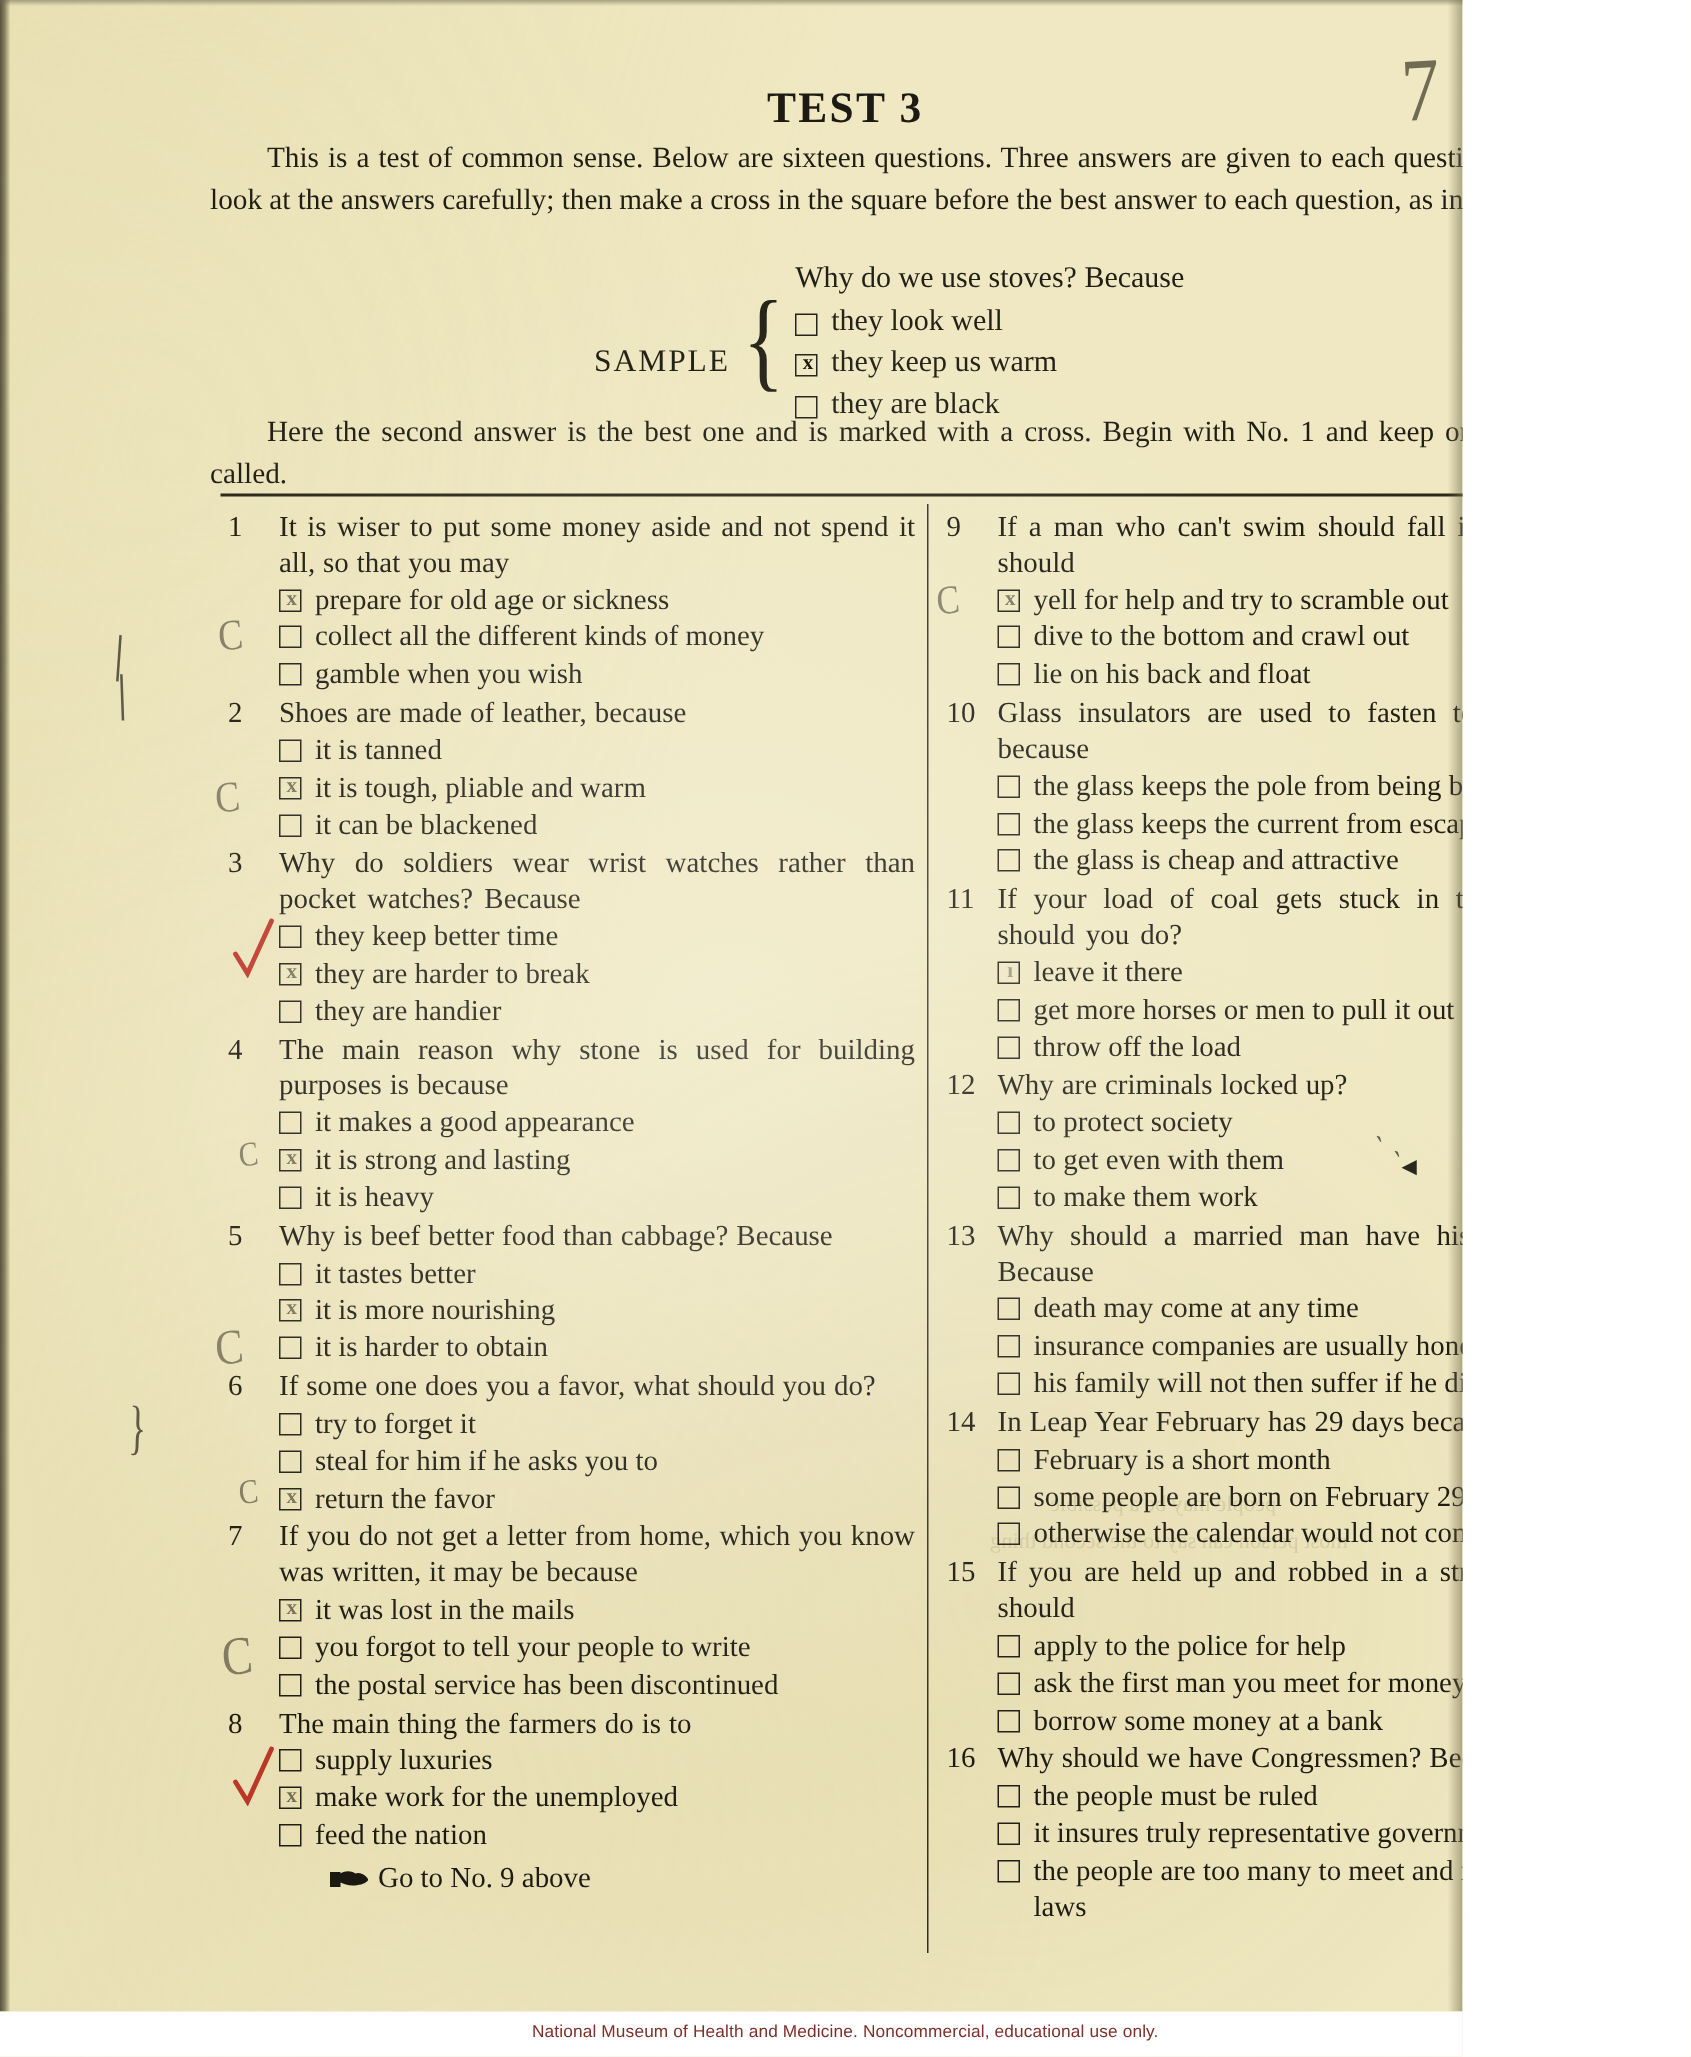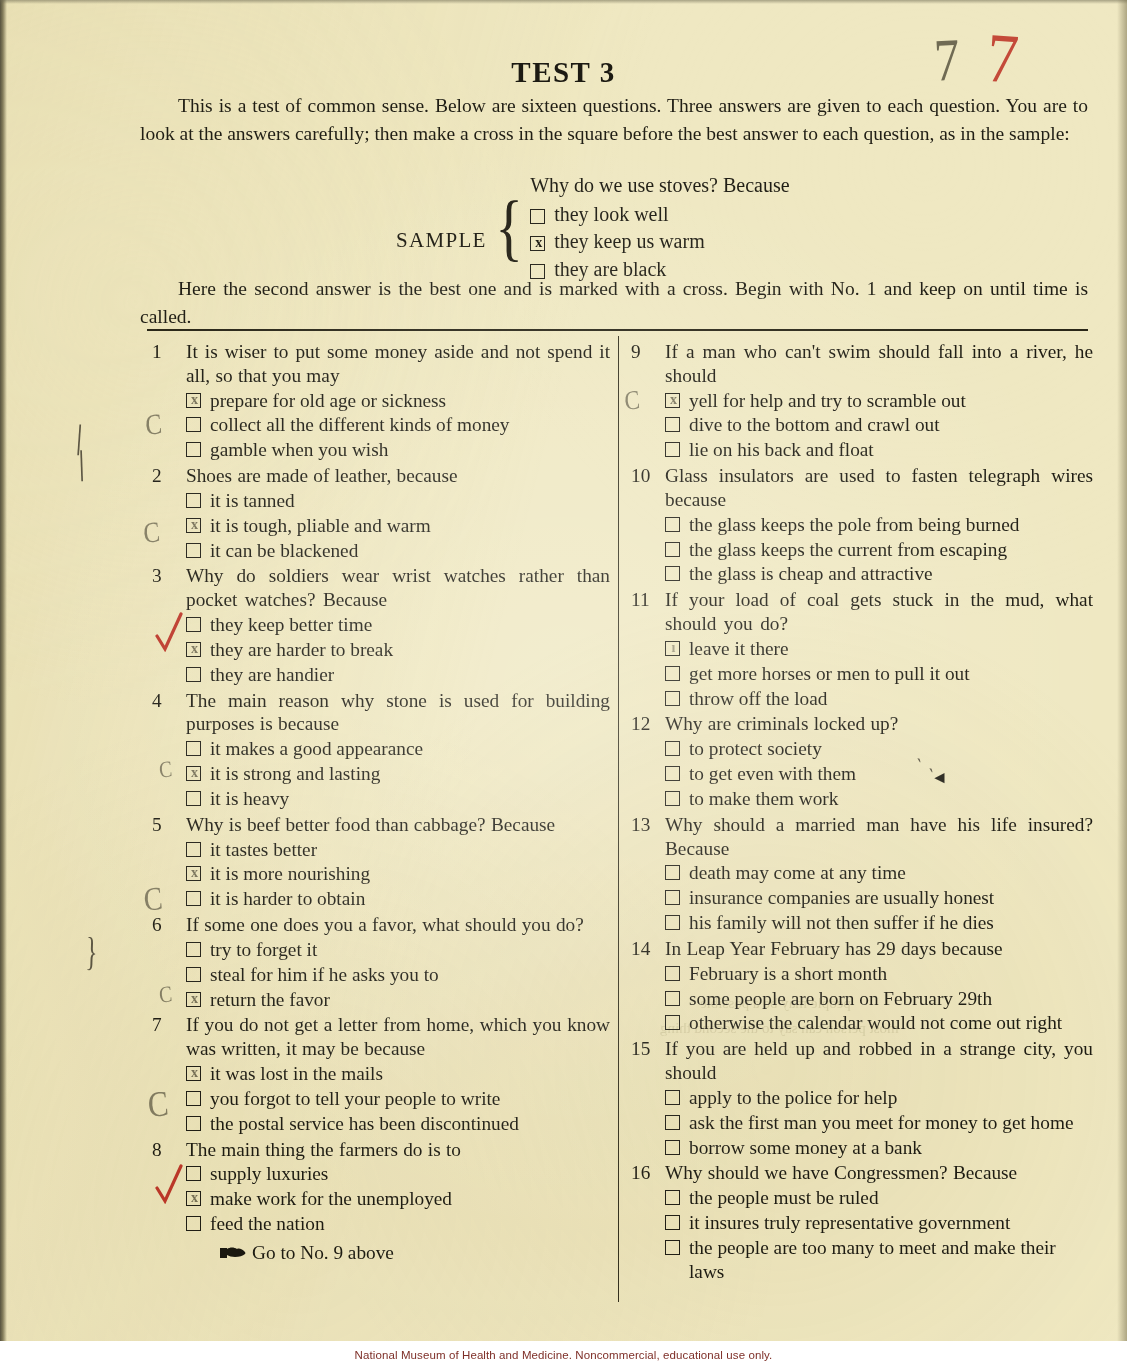--- a/index.html
+++ b/index.html
@@ -7,21 +7,21 @@
     margin: 0;
     padding: 0;
     background: #ffffff;
   }
   body {
     font-family: "Liberation Serif", serif;
   }
 
   .page {
     position: relative;
-    width: 1127px;
+    width: 975px;
     height: 1371px;
     background: #efe8c2;
     overflow: hidden;
     box-sizing: border-box;
   }
 
   
   .grain {
     position: absolute;
     inset: 0;

